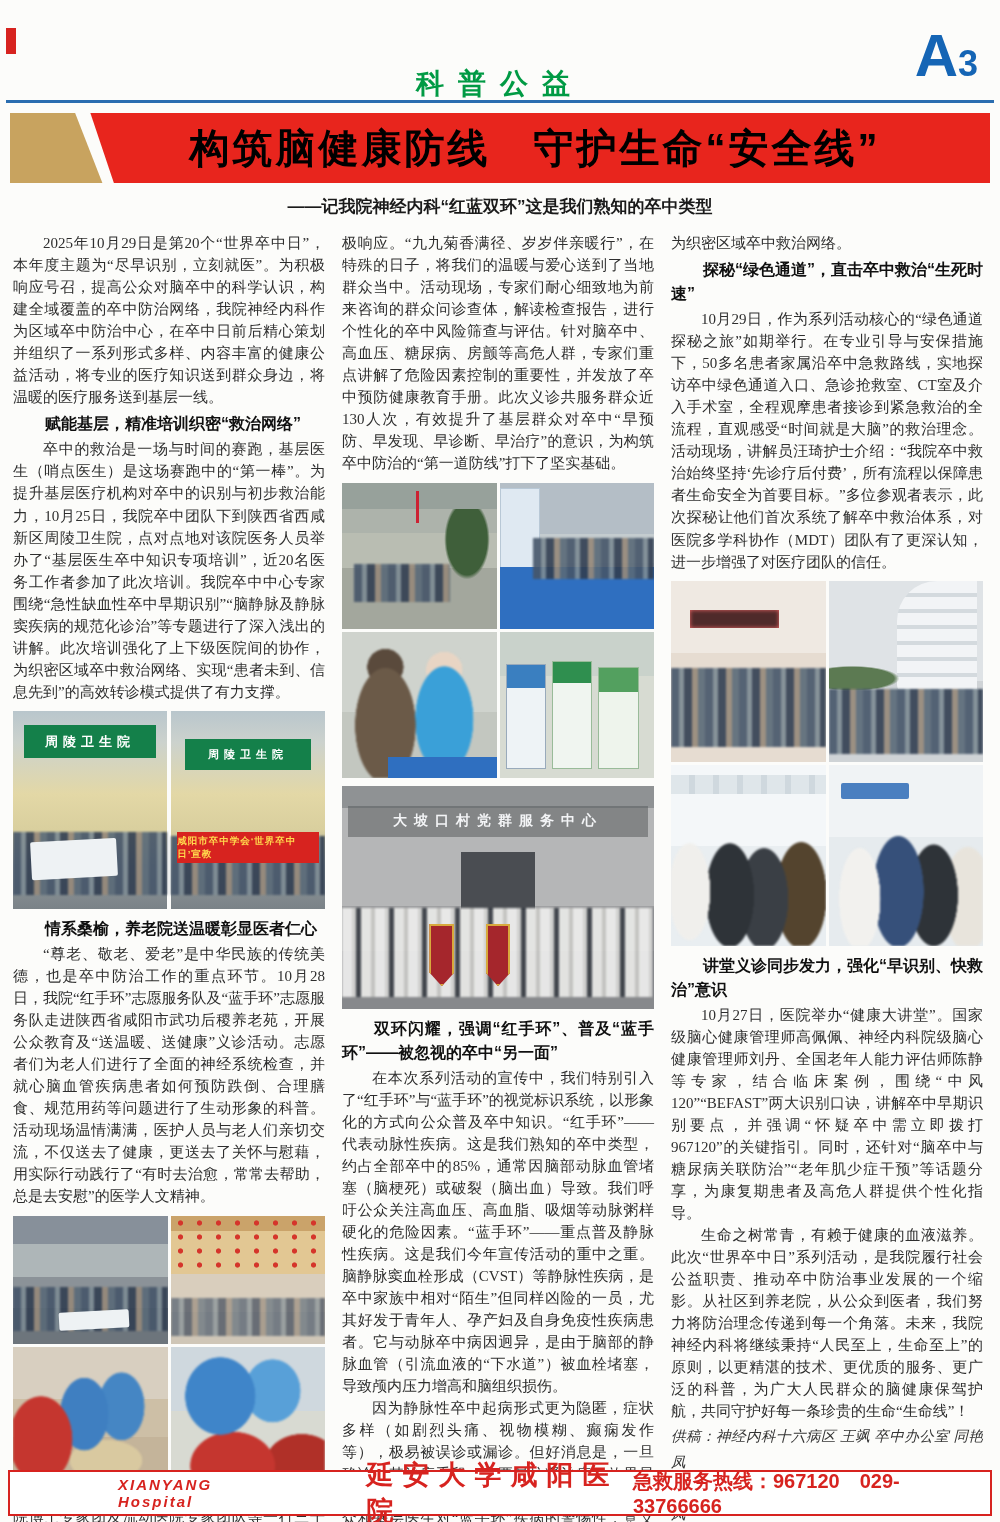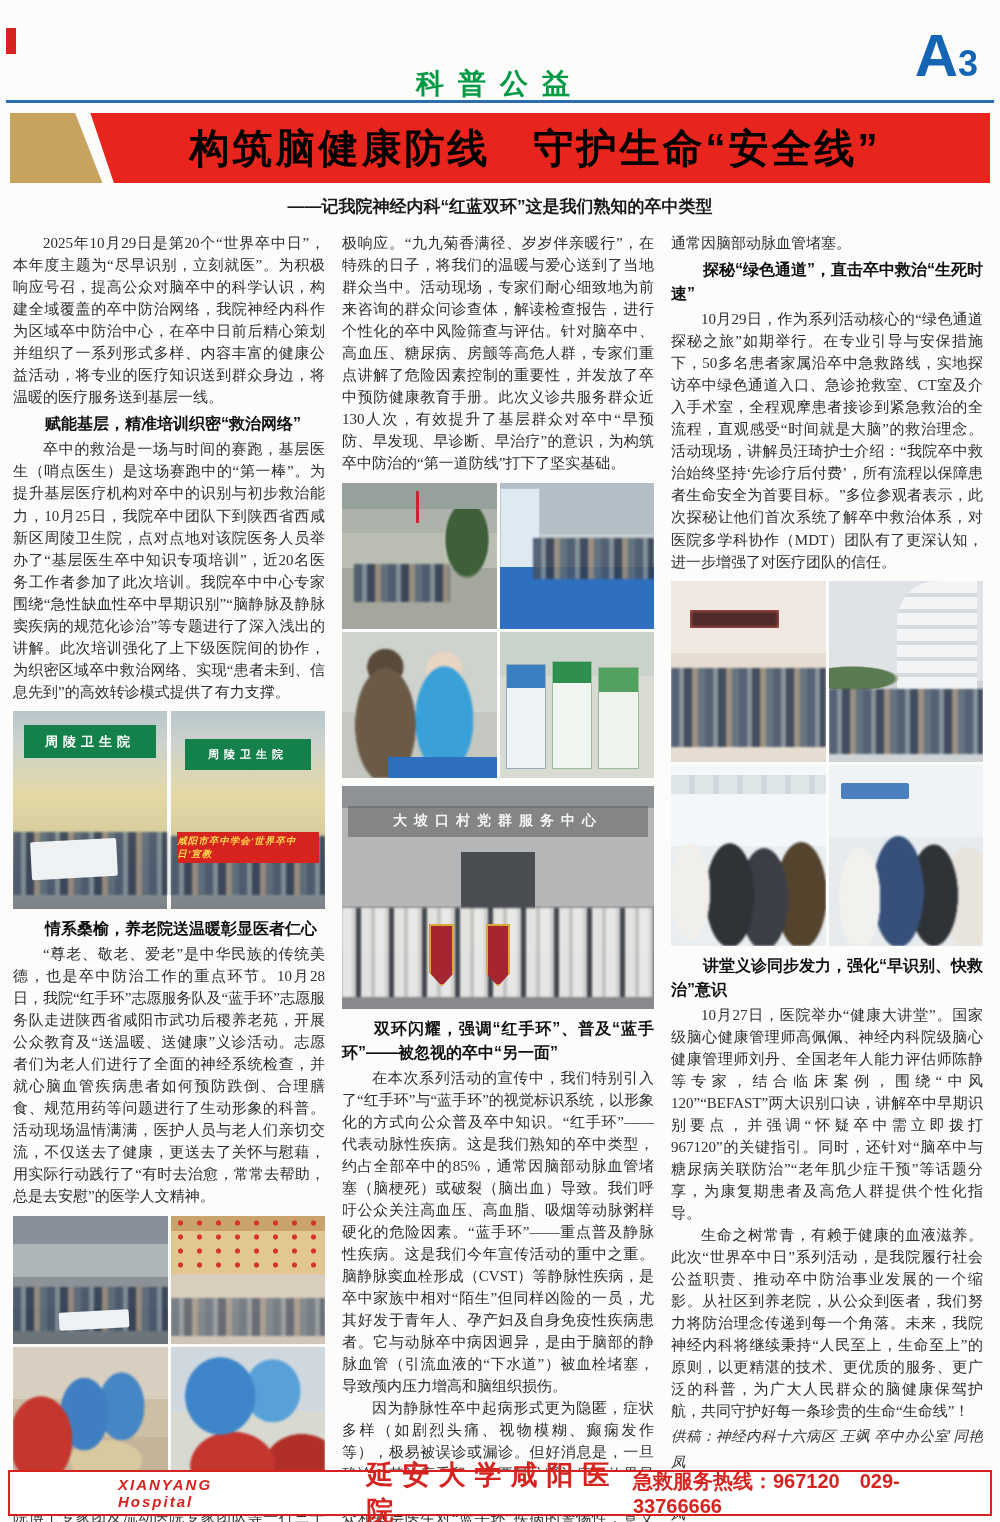--- a/index.html
+++ b/index.html
@@ -95,21 +95,21 @@
 
       <div class="photo photo-row">
         <div class="pane-clinic">
           <div class="signbar sign-green" style="top:7%;left:7%;right:7%;height:17%;">周陵卫生院</div>
           <div class="crowd" style="bottom:7%;height:32%;"></div>
           <div class="banner-white" style="bottom:16%;left:12%;width:56%;height:19%;"></div>
         </div>
         <div class="pane-clinic">
           <div class="signbar sign-green" style="top:14%;left:9%;right:9%;height:16%;font-size:11px;">周陵卫生院</div>
           <div class="crowd" style="bottom:7%;height:30%;"></div>
-          <div class="signbar banner-redcloth" style="bottom:23%;left:4%;right:4%;height:16%;font-style:italic;">咸阳市卒中学会‘世界卒中日’宣教</div>
+          <div class="signbar banner-redcloth" style="bottom:23%;left:4%;right:4%;height:16%;">咸阳市卒中学会‘世界卒中日’宣教</div>
         </div>
       </div>
 
       <p class="hd">情系桑榆，养老院送温暖彰显医者仁心</p>
       <p class="body">“尊老、敬老、爱老”是中华民族的传统美德，也是卒中防治工作的重点环节。10月28日，我院“红手环”志愿服务队及“蓝手环”志愿服务队走进陕西省咸阳市武功后稷养老苑，开展公众教育及“送温暖、送健康”义诊活动。志愿者们为老人们进行了全面的神经系统检查，并就心脑血管疾病患者如何预防跌倒、合理膳食、规范用药等问题进行了生动形象的科普。活动现场温情满满，医护人员与老人们亲切交流，不仅送去了健康，更送去了关怀与慰藉，用实际行动践行了“有时去治愈，常常去帮助，总是去安慰”的医学人文精神。</p>
 
       <div class="photo grid2" style="height:260px;">
         <div class="cell" style="background:linear-gradient(180deg,#87909a 0 22%,#aeb6b8 22% 48%,#8b9298 48% 72%,#6d757c 72% 100%);">
           <div class="crowd" style="bottom:10%;height:34%;"></div>
           <div class="banner-white" style="bottom:12%;left:30%;width:45%;height:14%;"></div>
@@ -161,21 +161,21 @@
         <div style="position:absolute;bottom:10%;left:28%;width:8%;height:28%;background:#a5262c;border:2px solid #d8a93c;clip-path:polygon(0 0,100% 0,100% 78%,50% 100%,0 78%);"></div>
         <div style="position:absolute;bottom:10%;left:46%;width:8%;height:28%;background:#a5262c;border:2px solid #d8a93c;clip-path:polygon(0 0,100% 0,100% 78%,50% 100%,0 78%);"></div>
       </div>
 
       <p class="hd">双环闪耀，强调“红手环”、普及“蓝手环”——被忽视的卒中“另一面”</p>
       <p class="body">在本次系列活动的宣传中，我们特别引入了“红手环”与“蓝手环”的视觉标识系统，以形象化的方式向公众普及卒中知识。“红手环”——代表动脉性疾病。这是我们熟知的卒中类型，约占全部卒中的85%，通常因脑部动脉血管堵塞（脑梗死）或破裂（脑出血）导致。我们呼吁公众关注高血压、高血脂、吸烟等动脉粥样硬化的危险因素。“蓝手环”——重点普及静脉性疾病。这是我们今年宣传活动的重中之重。脑静脉窦血栓形成（CVST）等静脉性疾病，是卒中家族中相对“陌生”但同样凶险的一员，尤其好发于青年人、孕产妇及自身免疫性疾病患者。它与动脉卒中病因迥异，是由于脑部的静脉血管（引流血液的“下水道”）被血栓堵塞，导致颅内压力增高和脑组织损伤。</p>
       <p class="body">因为静脉性卒中起病形式更为隐匿，症状多样（如剧烈头痛、视物模糊、癫痫发作等），极易被误诊或漏诊。但好消息是，一旦确诊，其治疗手段（主要是抗凝治疗）效果显著，预后往往优于动脉性卒中。因此，提高公众和基层医生对“蓝手环”疾病的警惕性，意义重大。我们通过展板、宣传页和现场讲解，详细介绍了CVST的早期信号，旨在打破“卒中只是老年人动脉病”的刻板印象，让更多</p>
     </div>
 
     <div class="col">
-      <p class="body cont">通常因脑部动脉血管堵塞。</p>
+      <p class="body cont">为织密区域卒中救治网络。</p>
       <p class="hd">探秘“绿色通道”，直击卒中救治“生死时速”</p>
       <p class="body">10月29日，作为系列活动核心的“绿色通道探秘之旅”如期举行。在专业引导与安保措施下，50多名患者家属沿卒中急救路线，实地探访卒中绿色通道入口、急诊抢救室、CT室及介入手术室，全程观摩患者接诊到紧急救治的全流程，直观感受“时间就是大脑”的救治理念。活动现场，讲解员汪琦护士介绍：“我院卒中救治始终坚持‘先诊疗后付费’，所有流程以保障患者生命安全为首要目标。”多位参观者表示，此次探秘让他们首次系统了解卒中救治体系，对医院多学科协作（MDT）团队有了更深认知，进一步增强了对医疗团队的信任。</p>
 
       <div class="photo grid2" style="height:365px;">
         <div class="cell" style="background:linear-gradient(180deg,#efe9e2 0 40%,#e6dcd1 40% 100%);">
           <div style="position:absolute;top:16%;left:12%;width:58%;height:10%;background:#4f2a2a;box-shadow:inset 0 0 4px #e66;"></div>
           <div class="crowd" style="bottom:8%;height:44%;"></div>
         </div>
         <div class="cell" style="background:linear-gradient(180deg,#dfe3e6 0 55%,#cfd3d6 55% 100%);">
           <div style="position:absolute;right:4%;top:0;width:52%;height:62%;border-radius:40px 0 0 8px;background:repeating-linear-gradient(180deg,#f2f4f6 0 12px,#d4dade 12px 16px);"></div>

